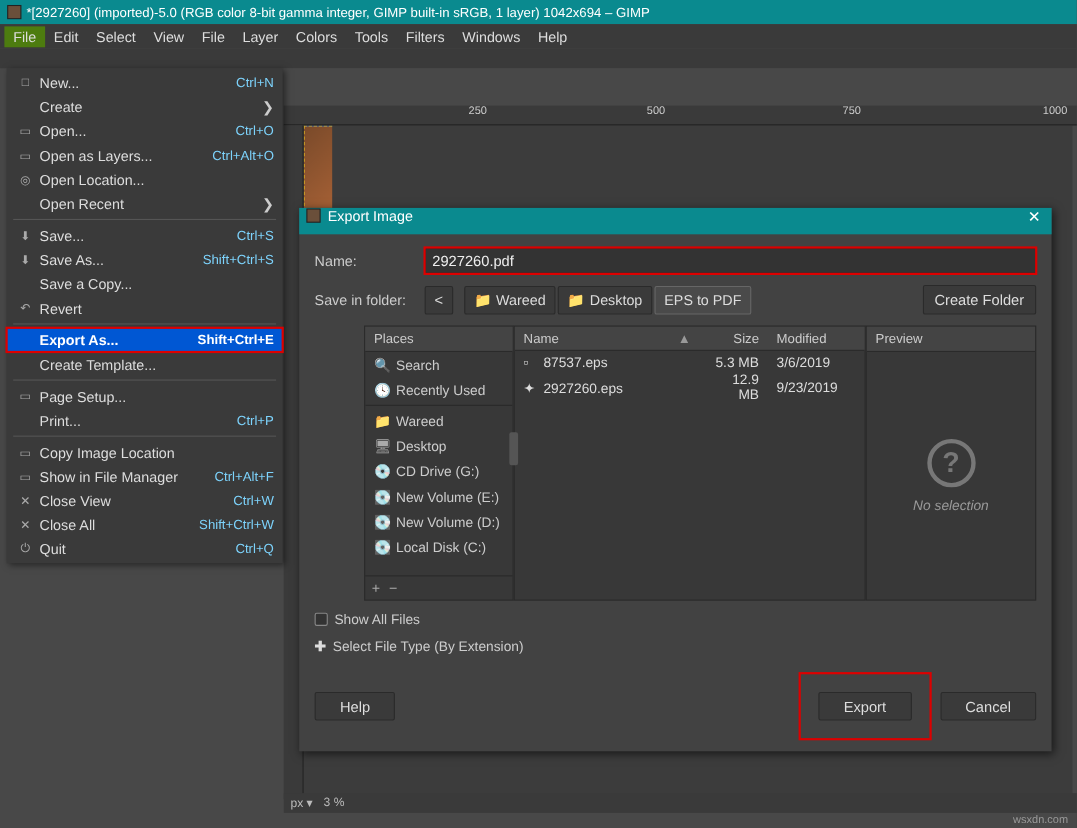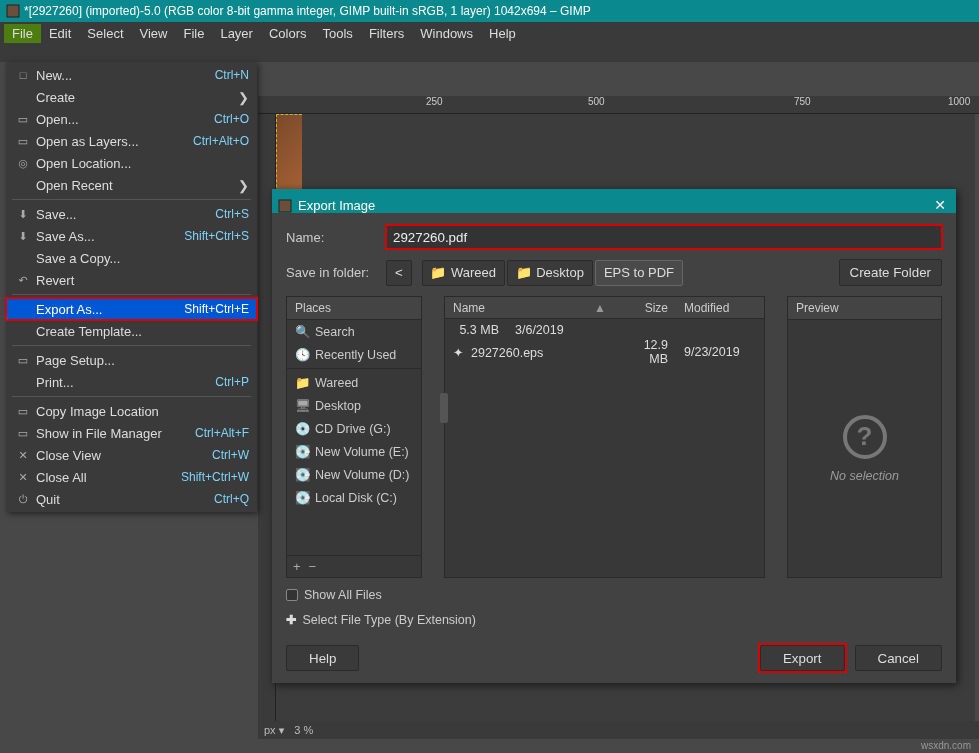--- a/index.html
+++ b/index.html
@@ -18,51 +18,51 @@
 .toolstrip { background:#3a3a3a; height:18px; }
 
 
 .filemenu { position:absolute; left:6px; top:62px; width:251px; background:#3a3a3a; box-shadow:2px 2px 6px rgba(0,0,0,.5); z-index:10; padding:2px 0; }
 .filemenu .mi { display:flex; align-items:center; height:22px; padding:0 8px; color:#ddd; }
 .filemenu .mi .ico { width:18px; display:flex; justify-content:center; color:#aaa; font-size:11px; }
 .filemenu .mi .lbl { flex:1; padding-left:4px; }
 .filemenu .mi .sc { font-size:12px; color:#7dd3fc; }
 .filemenu .mi .arr { color:#ccc; }
 .filemenu .sep { height:1px; background:#555; margin:3px 6px; }
-.filemenu .mi.hl { background:#0057d3; color:#fff; }
+.filemenu .mi.hl { background:#0057d3; color:#fff;font-weight:bold; }
 .filemenu .mi.hl .sc { color:#fff; }
 .filemenu .redbox { outline:2px solid #d00; outline-offset:-1px; }
 
 
 .ruler-h { position:absolute; left:258px; top:96px; right:0; height:18px; background:#3a3a3a; border-bottom:1px solid #222; }
 .ruler-h .tick { position:absolute; top:0; font-size:10px; color:#ccc; }
 .ruler-v { position:absolute; left:258px; top:114px; width:18px; bottom:26px; background:#3a3a3a; border-right:1px solid #222; }
 .canvas-bg { position:absolute; left:258px; top:62px; right:0; bottom:26px; background:#484848; }
 .canvas { position:absolute; left:276px; top:114px; right:4px; bottom:30px; background:#3c3c3c; }
 .bottombar { position:absolute; left:258px; right:0; bottom:14px; height:18px; background:#3a3a3a; display:flex; align-items:center; padding:0 6px; color:#bbb; font-size:11px; gap:10px; }
 .watermark { position:absolute; right:8px; bottom:2px; color:#999; font-size:10px; }
 .canvas-img { position:absolute; left:276px; top:114px; width:26px; height:560px;
  background:linear-gradient(135deg,#7a4a2a,#b86a3a,#7a3a2a,#5a4ab0,#3a6ab0); border-top:1px dashed #d8b020; border-left:1px dashed #d8b020; }
 
 
 .dialog { position:absolute; left:272px; top:189px; width:684px; height:494px; background:#424242; box-shadow:2px 2px 8px rgba(0,0,0,.6); z-index:20; display:flex; flex-direction:column; }
-.dlg-title { background:#0a8a8f; height:24px; display:flex; align-items:flex-end; padding:0 6px; color:#fff; font-size:13px; }
+.dlg-title { background:#0a8a8f; height:24px; display:flex; align-items:flex-start; padding:0 6px; color:#fff; font-size:13px; }
 .dlg-title .tlbl { flex:1; margin-left:6px; }
 .dlg-title .close { cursor:pointer; padding:0 4px; font-size:14px; }
 .dlg-body { padding:12px 14px; display:flex; flex-direction:column; gap:10px; flex:1; }
 
 .row { display:flex; align-items:center; gap:10px; }
 .row .lab { width:90px; color:#ccc; }
 .name-input { flex:1; height:24px; background:#333; border:1px solid #222; color:#eee; padding:0 6px; outline:2px solid #d00; outline-offset:-1px; }
 
 .pathbtn { background:#3a3a3a; border:1px solid #2a2a2a; height:26px; padding:0 8px; color:#ddd; display:flex; align-items:center; gap:4px; border-radius:2px; }
 .pathbtn.sel { background:#4a4a4a; border-color:#666; }
 .create-folder { margin-left:auto; background:#3a3a3a; border:1px solid #2a2a2a; height:27px; padding:0 10px; color:#ddd; border-radius:2px; }
 
-.browser { display:flex; gap:22px; flex:1; min-height:220px; }
+.browser { display:flex; gap:0; flex:1; min-height:220px;margin-left:45px; }
 .places { width:136px; background:#383838; border:1px solid #2a2a2a; display:flex; flex-direction:column; }
 .places .hd { padding:4px 8px; background:#444; color:#ccc; font-size:12px; border-bottom:1px solid #2a2a2a; }
 .places .pi { padding:4px 8px; display:flex; align-items:center; gap:6px; color:#ccc; cursor:pointer; font-size:12.5px; }
 .places .pi .pico { width:14px; text-align:center; color:#aaa; }
 .places .sepl { height:1px; background:#2a2a2a; margin:2px 0; }
 .places-foot { border-top:1px solid #2a2a2a; padding:3px 6px; display:flex; gap:8px; color:#aaa; }
 
 .filelist { flex:1; background:#383838; border:1px solid #2a2a2a; position:relative; }
 .scroll-handle { position:absolute; left:-5px; top:96px; width:8px; height:30px; background:#555; border-radius:2px; }
 .fl-head { display:flex; background:#444; border-bottom:1px solid #2a2a2a; height:22px; align-items:center; font-size:12px; color:#ccc; }
@@ -80,21 +80,21 @@
 .preview .qmark { width:44px; height:44px; border:4px solid #777; border-radius:50%; display:flex; align-items:center; justify-content:center; font-size:26px; color:#777; font-style:normal; font-weight:bold; }
 
 .chk { display:flex; align-items:center; gap:6px; font-size:12.5px; color:#ccc; }
 .chk .box { width:12px; height:12px; border:1px solid #888; background:#333; border-radius:2px; }
 .expander { display:flex; align-items:center; gap:6px; font-size:12.5px; color:#ccc; cursor:pointer; }
 .expander .plus { font-weight:bold; color:#ddd; }
 
 .dlg-foot { display:flex; align-items:center; padding:6px 14px 12px; gap:10px; }
 .btn { height:26px; padding:0 22px; background:#3a3a3a; border:1px solid #2a2a2a; color:#ddd; border-radius:2px; display:flex; align-items:center; }
 .dlg-foot .spacer { flex:1; }
-.export-red { outline:2px solid #d00; padding:0; outline-offset:0; }
+.export-red { outline:2px solid #d00; padding:16px; outline-offset:0; }
 </style>
 </head>
 <body>
 
 <div class="titlebar">
   <svg width="14" height="14" viewBox="0 0 14 14">
       <rect x="1" y="1" width="12" height="12" fill="#6a4f3a" stroke="#222"></rect>
     </svg>
   <span>*[2927260] (imported)-5.0 (RGB color 8-bit gamma integer, GIMP built-in sRGB, 1 layer) 1042x694 – GIMP</span>
 </div>
@@ -114,21 +114,21 @@
   </div>
 <div class="toolstrip"></div>
 
 <div class="canvas-bg"></div>
 <div class="canvas"></div>
 <div class="canvas-img"></div>
 <div class="ruler-h" id="rulerh">
     <span class="tick" style="left: -30px;">0</span>
     <span class="tick" style="left: 168px;">250</span>
     <span class="tick" style="left: 330px;">500</span>
-    <span class="tick" style="left: 536px;">750</span>
+    <span class="tick" style="left: 508px;">750</span>
     <span class="tick" style="left: 690px;">1000</span>
   </div>
 <div class="ruler-v"></div>
 
 <div class="filemenu" id="filemenu">
     <div class="mi">
       <span class="ico">□</span>
       <span class="lbl">New...</span>
       <span class="sc">Ctrl+N</span>
     </div>
@@ -302,20 +302,21 @@
 
       <div class="filelist">
         <div class="scroll-handle"></div>
         <div class="fl-head">
           <div class="col col-name"><span>Name</span> <span style="float:right;color:#999">▲</span></div>
           <div class="col col-size">Size</div>
           <div class="col col-mod">Modified</div>
         </div>
         <div id="files">
             <div class="fl-row">
+              <div class="col col-name"><span class="fico">▫</span>87537.eps</div>
               <div class="col col-size">5.3 MB</div>
               <div class="col col-mod">3/6/2019</div>
             </div>
             <div class="fl-row">
               <div class="col col-name"><span class="fico">✦</span>2927260.eps</div>
               <div class="col col-size">12.9 MB</div>
               <div class="col col-mod">9/23/2019</div>
             </div>
           </div>
       </div>

